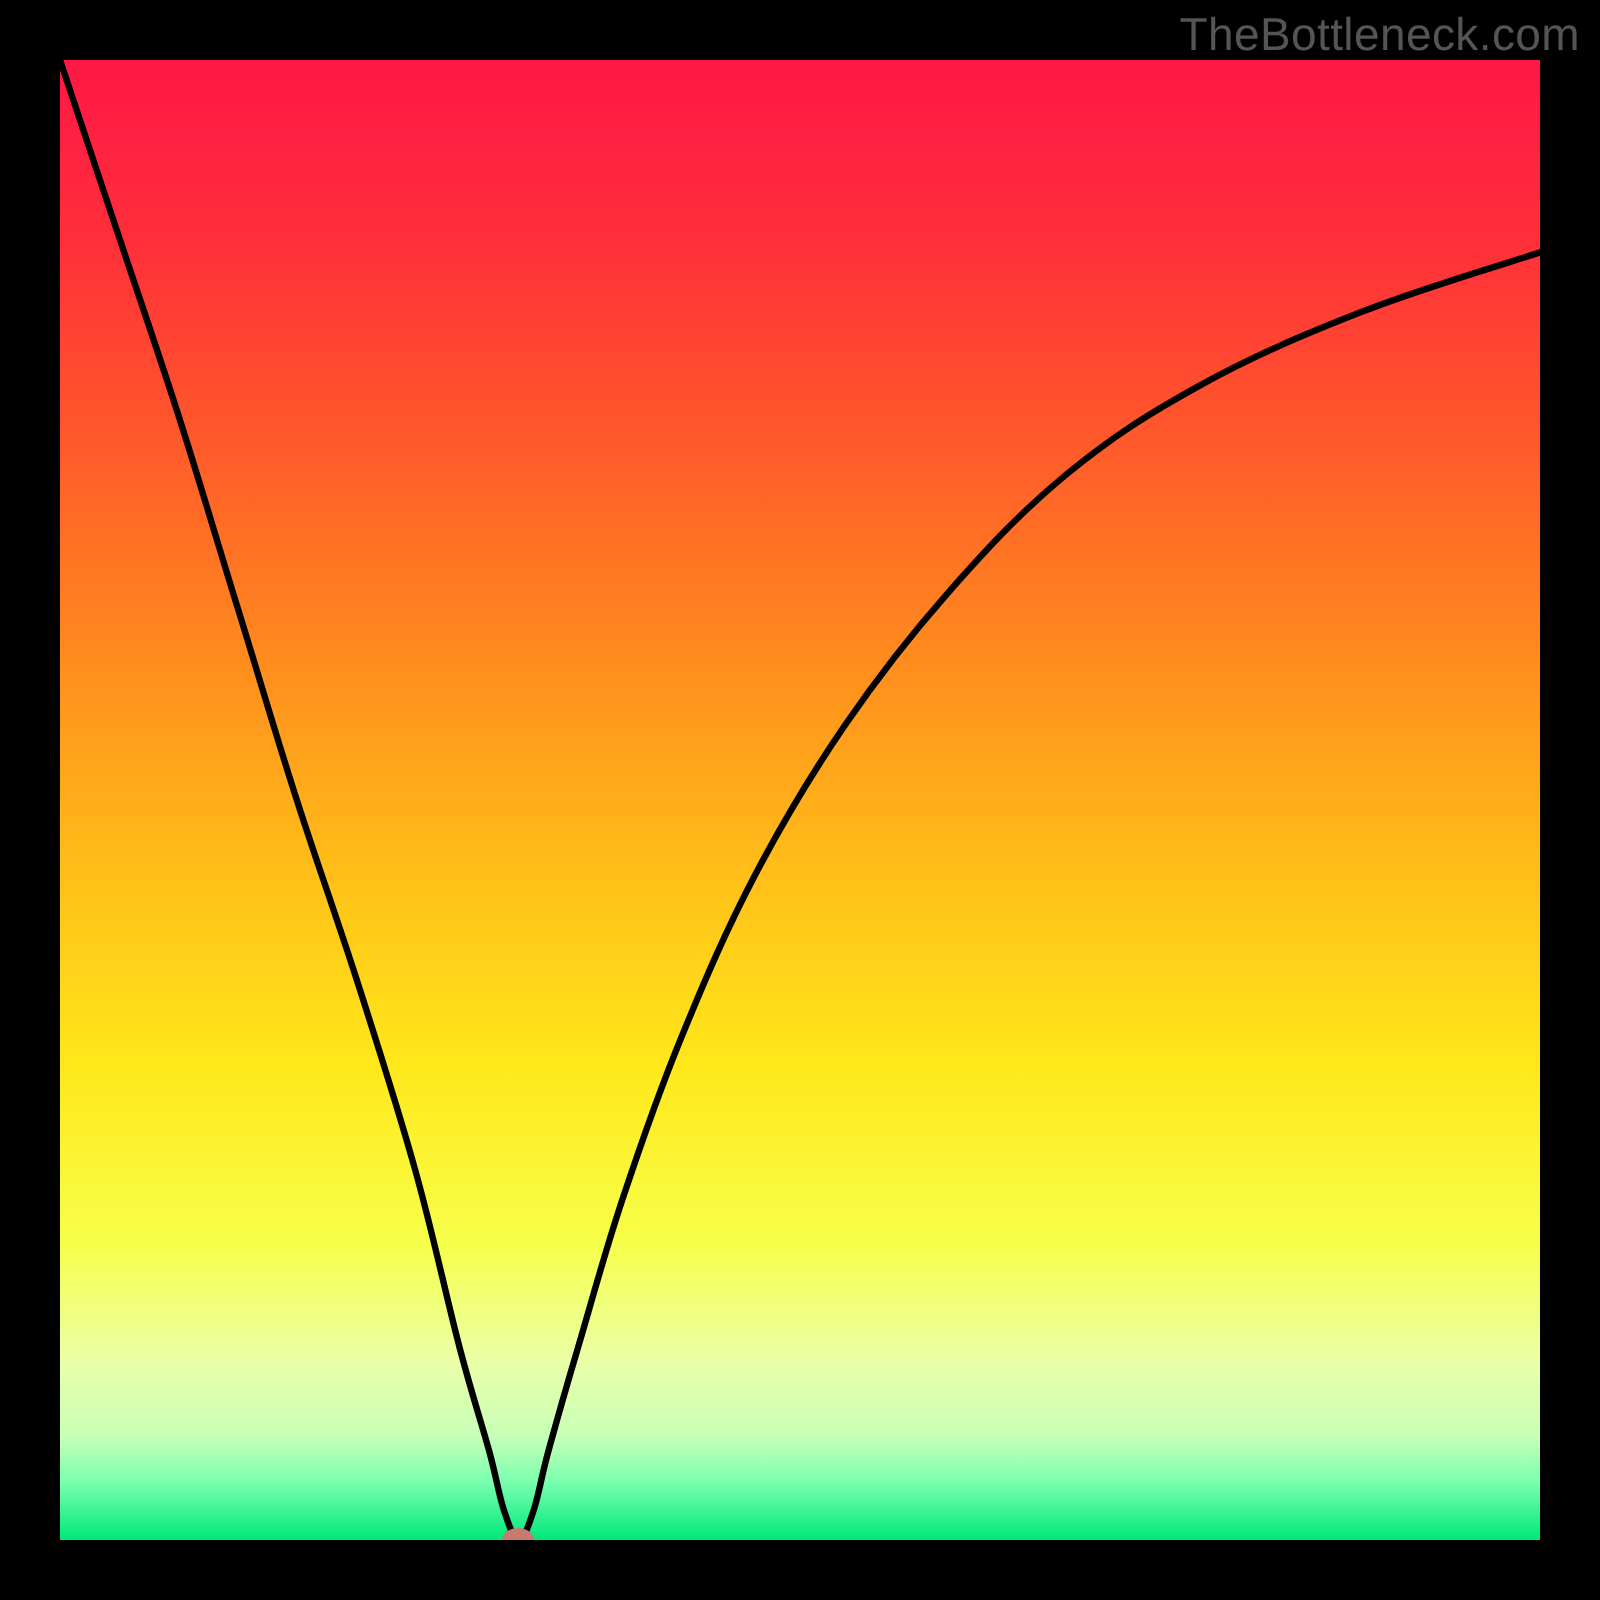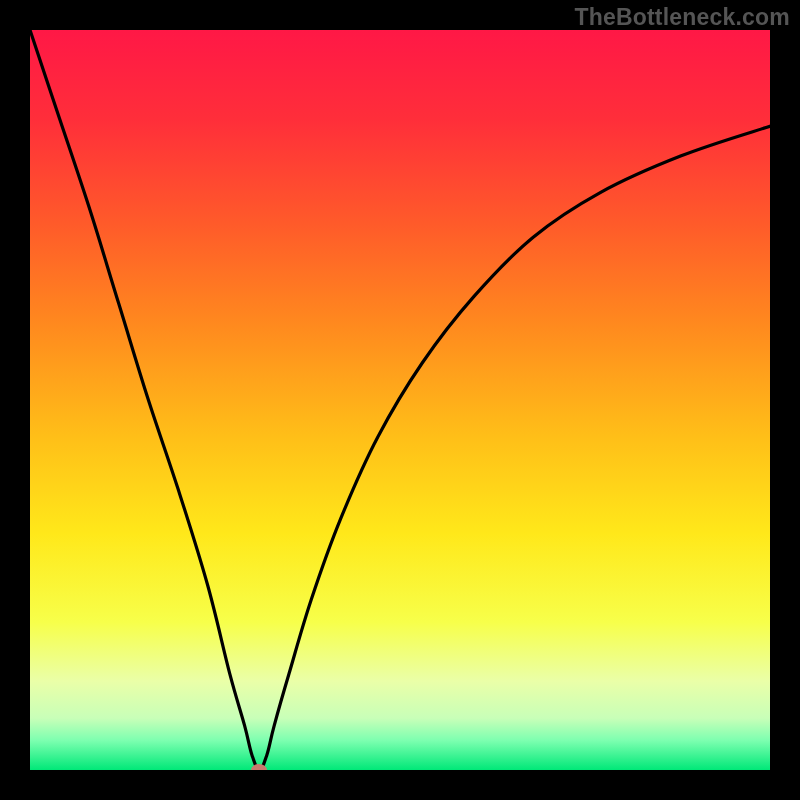--- a/index.html
+++ b/index.html
@@ -4,21 +4,21 @@
 <style>
   * { margin: 0; padding: 0; box-sizing: border-box; }
   html, body { width: 800px; height: 800px; overflow: hidden; }
   body { background: #000; position: relative; font-family: Arial, sans-serif; }
   .watermark {
     position: absolute;
     top: 4px;
     right: 10px;
     color: #555;
     font-size: 23px;
-    font-weight: bold;
+    font-weight: normal;
     letter-spacing: 0.2px;
     z-index: 5;
   }
   .plot-area {
     position: absolute;
     left: 30px;
     top: 30px;
     width: 740px;
     height: 740px;
     overflow: hidden;

